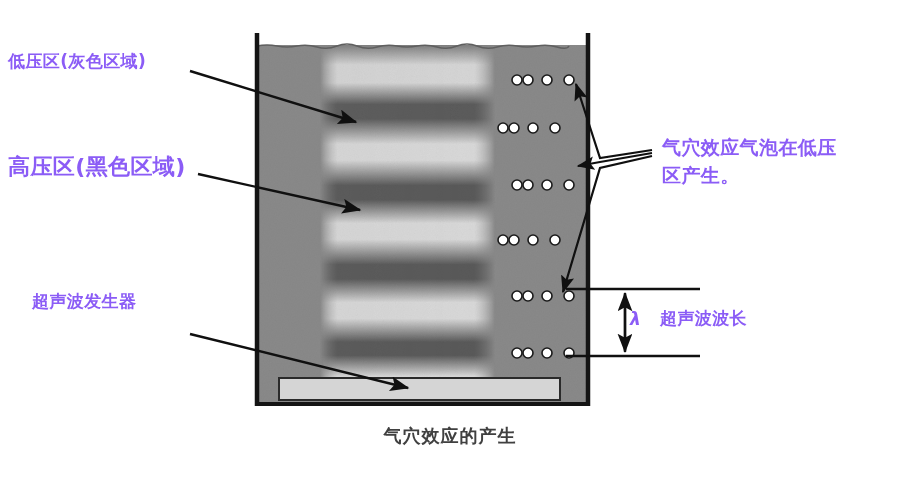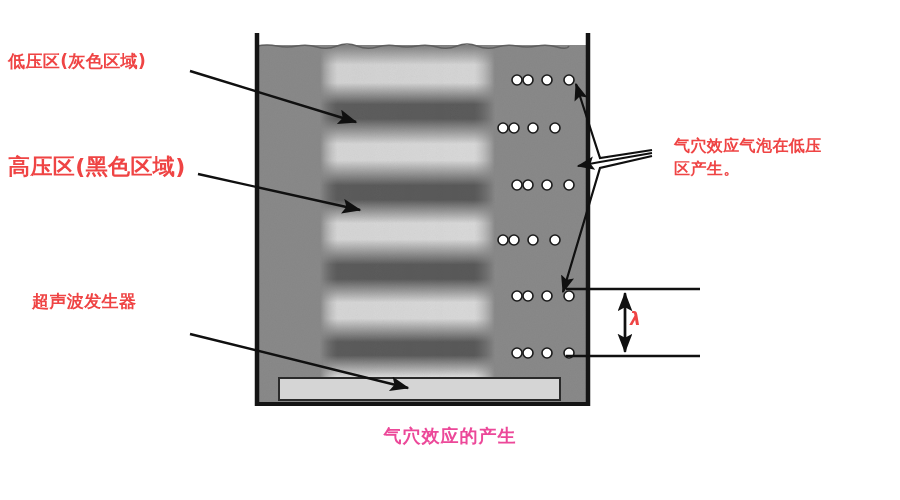--- a/index.html
+++ b/index.html
@@ -17,21 +17,21 @@
   }
   #stage {
     position: absolute;
     left: 0; top: 0;
     width: 900px;
     height: 500px;
   }
   .label {
     position: absolute;
     font-weight: bold;
-    color: #ef4444;
+    color: #8b5cf6;
     line-height: 1.32;
     white-space: pre;
     letter-spacing: 0.4px;
   }
   #label-low {
     left: 8px;
     top: 50px;
     font-size: 17px;
   }
   #label-high {
@@ -41,23 +41,22 @@
   }
   #label-transducer {
     left: 32px;
     top: 290px;
     font-size: 17px;
     text-align: center;
   }
   #label-bubbles {
     left: 662px;
     top: 134px;
-    font-size: 16px;
+    font-size: 19px;
     line-height: 1.45;
-    margin-left: 12px;
   }
   #label-lambda-sym {
     left: 630px;
     top: 308px;
     font-size: 17px;
     font-style: italic;
     font-weight: bold;
   }
   #label-wavelength {
     left: 660px;
@@ -66,21 +65,21 @@
   }
   #caption {
     position: absolute;
     left: 0;
     top: 424px;
     width: 900px;
     text-align: center;
     font-size: 18px;
     font-weight: bold;
     letter-spacing: 1px;
-    color: #ec4899;
+    color: #404040;
   }
   svg.overlay {
     position: absolute;
     left: 0; top: 0;
     width: 900px;
     height: 500px;
     pointer-events: none;
   }
 </style>
 </head>
@@ -230,16 +229,17 @@
   <div class="label" id="label-low">低压区(灰色区域)</div>
 
   <div class="label" id="label-high">高压区(黑色区域)</div>
 
   <div class="label" id="label-transducer">超声波发生器</div>
 
   <div class="label" id="label-bubbles"><span>气穴效应气泡在低压</span><br><span>区产生。</span></div>
 
   <div class="label" id="label-lambda-sym">λ</div>
 
+  <div class="label" id="label-wavelength">超声波波长</div>
 
   <div id="caption">气穴效应的产生</div>
 
 </div>
 
 </body></html>

